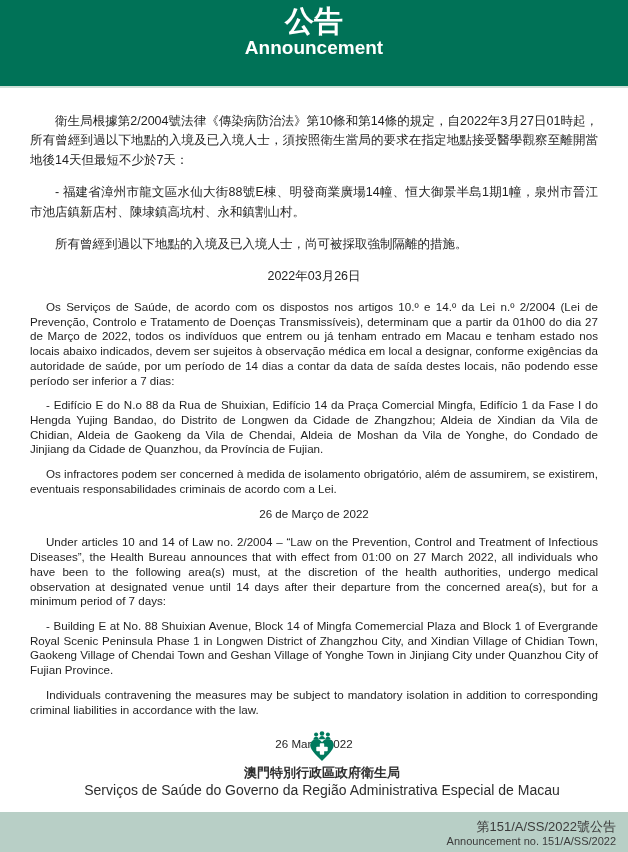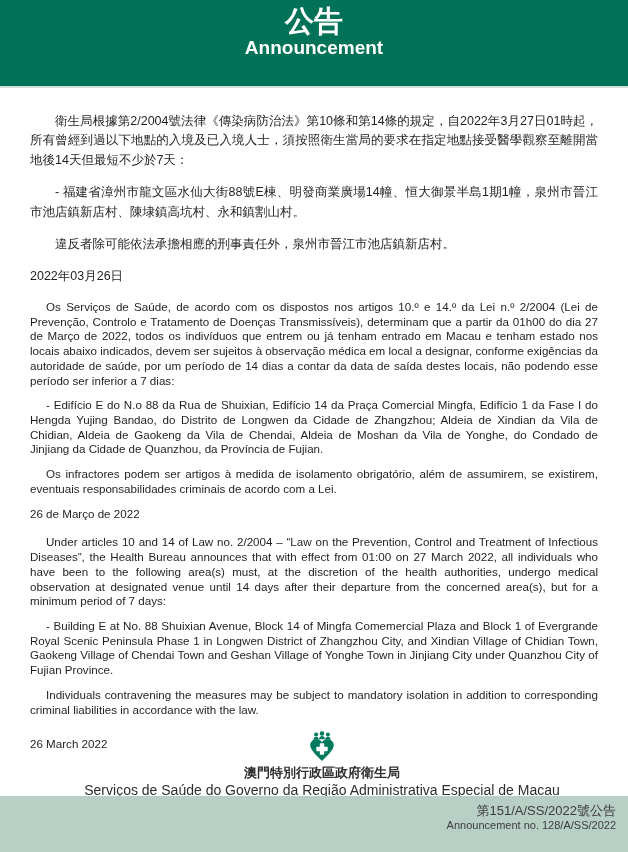--- a/index.html
+++ b/index.html
@@ -20,21 +20,21 @@
     color:#ffffff;
   }
   .banner .t-zh{font-size:29px;font-weight:bold;line-height:1.1;margin-top:6px;text-align:center;}
   .banner .t-pt{font-size:19px;font-weight:bold;line-height:1.05;}
   .banner .t-en{font-size:19px;font-weight:bold;line-height:1.05;}
   .doc{
     position:absolute;top:88px;left:0;width:628px;
     padding:24px 30px 0 30px;
     box-sizing:border-box;
   }
-  p{margin:0;}
+  p{margin:0;text-align:center;}
   .zh-par{
     font-size:12.5px;line-height:1.55;
     text-align:justify;text-indent:25px;
     margin-bottom:13px;
   }
   .zh-date{font-size:12.5px;line-height:1.5;margin-bottom:14px;}
   .lat-par{
     font-size:11.6px;line-height:1.27;
     text-align:justify;text-indent:16px;
     margin-bottom:10px;
@@ -43,21 +43,21 @@
   .block-gap{margin-top:14px;}
   .en-date{margin-top:20px;}
   .org{
     position:absolute;left:8px;bottom:53px;width:628px;
     text-align:center;
   }
   .org .logo{display:block;margin:0 auto 2px auto;}
   .org .org-zh{font-size:13px;font-weight:bold;color:#2e2e2e;line-height:1.2;}
   .org .org-pt{font-size:14px;color:#2e2e2e;line-height:1.3;}
   .footer{
-    position:absolute;left:0;bottom:0;width:628px;height:56px;
+    position:absolute;left:0;bottom:0;width:628px;height:40px;
     background:#b8cfc6;
     box-sizing:border-box;
     padding:7px 12px 0 0;
     text-align:right;
     color:#3c3c3c;
   }
   .footer .f-zh{font-size:13px;line-height:1.25;}
   .footer .f-pt{font-size:11px;line-height:1.2;}
   .footer .f-en{font-size:11px;line-height:1.2;}
 </style>
@@ -65,26 +65,26 @@
 <body>
 
 <div class="banner">
   <div class="t-zh">公告</div>
   <div class="t-en">Announcement</div>
 </div>
 
 <div class="doc">
   <p class="zh-par">衛生局根據第2/2004號法律《傳染病防治法》第10條和第14條的規定，自2022年3月27日01時起，所有曾經到過以下地點的入境及已入境人士，須按照衛生當局的要求在指定地點接受醫學觀察至離開當地後14天但最短不少於7天：</p>
   <p class="zh-par">- 福建省漳州市龍文區水仙大街88號E棟、明發商業廣場14幢、恒大御景半島1期1幢，泉州市晉江市池店鎮新店村、陳埭鎮高坑村、永和鎮割山村。</p>
-  <p class="zh-par">違反者除可能依法承擔相應的刑事責任外，泉州市晉江市池店鎮新店村。</p>
+  <p class="zh-par">所有曾經到過以下地點的入境及已入境人士，尚可被採取強制隔離的措施。</p>
   <p class="zh-date">2022年03月26日</p>
 
   <p class="lat-par block-gap">Os Serviços de Saúde, de acordo com os dispostos nos artigos 10.º e 14.º da Lei n.º 2/2004 (Lei de Prevenção, Controlo e Tratamento de Doenças Transmissíveis), determinam que a partir da 01h00 do dia 27 de Março de 2022, todos os indivíduos que entrem ou já tenham entrado em Macau e tenham estado nos locais abaixo indicados, devem ser sujeitos à observação médica em local a designar, conforme exigências da autoridade de saúde, por um período de 14 dias a contar da data de saída destes locais, não podendo esse período ser inferior a 7 dias:</p>
   <p class="lat-par">- Edifício E do N.o 88 da Rua de Shuixian, Edifício 14 da Praça Comercial Mingfa, Edifício 1 da Fase I do Hengda Yujing Bandao, do Distrito de Longwen da Cidade de Zhangzhou; Aldeia de Xindian da Vila de Chidian, Aldeia de Gaokeng da Vila de Chendai, Aldeia de Moshan da Vila de Yonghe, do Condado de Jinjiang da Cidade de Quanzhou, da Província de Fujian.</p>
-  <p class="lat-par">Os infractores podem ser artigos à medida de isolamento obrigatório, além de assumirem, se existirem, eventuais responsabilidades criminais de acordo com a Lei.</p>
+  <p class="lat-par">Os infractores podem ser concerned à medida de isolamento obrigatório, além de assumirem, se existirem, eventuais responsabilidades criminais de acordo com a Lei.</p>
   <p class="lat-date">26 de Março de 2022</p>
 
   <p class="lat-par block-gap">Under articles 10 and 14 of Law no. 2/2004 – “Law on the Prevention, Control and Treatment of Infectious Diseases”, the Health Bureau announces that with effect from 01:00 on 27 March 2022, all individuals who have been to the following area(s) must, at the discretion of the health authorities, undergo medical observation at designated venue until 14 days after their departure from the concerned area(s), but for a minimum period of 7 days:</p>
   <p class="lat-par">- Building E at No. 88 Shuixian Avenue, Block 14 of Mingfa Comemercial Plaza and Block 1 of Evergrande Royal Scenic Peninsula Phase 1 in Longwen District of Zhangzhou City, and Xindian Village of Chidian Town, Gaokeng Village of Chendai Town and Geshan Village of Yonghe Town in Jinjiang City under Quanzhou City of Fujian Province.</p>
   <p class="lat-par">Individuals contravening the measures may be subject to mandatory isolation in addition to corresponding criminal liabilities in accordance with the law.</p>
   <p class="lat-date en-date">26 March 2022</p>
 </div>
 
 <div class="org">
   <svg class="logo" width="34" height="32" viewBox="0 0 40 38" aria-hidden="true">
@@ -104,14 +104,14 @@
       <rect x="17.4" y="14.5" width="5.2" height="13.6" rx="1"></rect>
       <rect x="13.2" y="18.7" width="13.6" height="5.2" rx="1"></rect>
     </g>
   </svg>
   <div class="org-zh">澳門特別行政區政府衛生局</div>
   <div class="org-pt">Serviços de Saúde do Governo da Região Administrativa Especial de Macau</div>
 </div>
 
 <div class="footer">
   <div class="f-zh">第151/A/SS/2022號公告</div>
-  <div class="f-en">Announcement no. 128/A/SS/2022</div>
+  <div class="f-en">Announcement no. 151/A/SS/2022</div>
 </div>
 
 </body></html>

